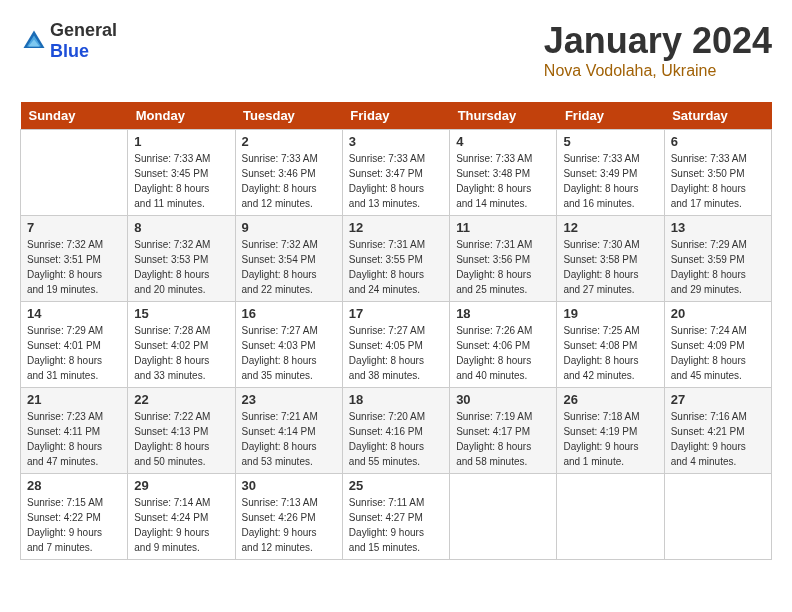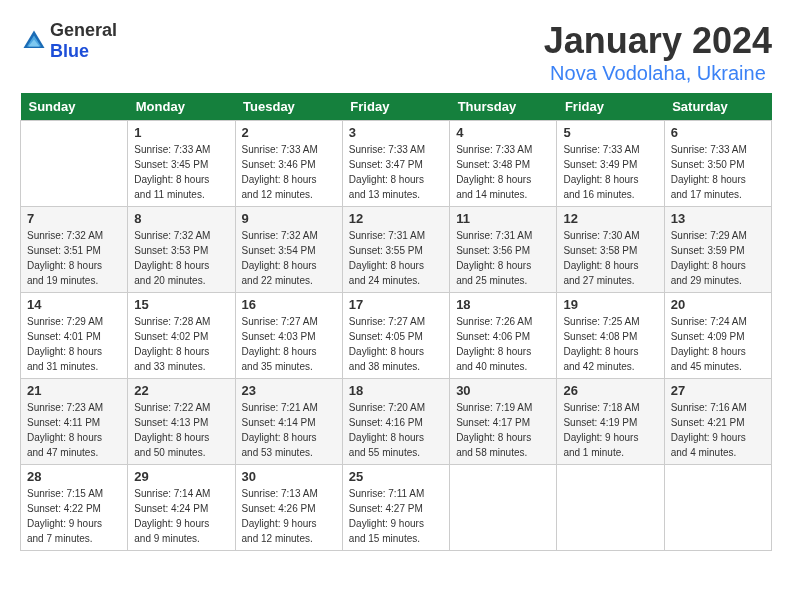--- a/index.html
+++ b/index.html
@@ -7,21 +7,21 @@
       font-family: Arial, sans-serif;
       background: #fff;
       width: 792px;
       min-height: 612px;
       padding: 20px;
     }
     .header-area {
       display: flex;
       justify-content: space-between;
       align-items: flex-start;
-      margin-bottom: 8px;
+      margin-bottom: 22px;
     }
     .logo {
       display: flex;
       align-items: center;
     }
     .logo-text-general {
       font-size: 18px;
       font-weight: bold;
       color: #333;
     }
@@ -29,38 +29,38 @@
       font-size: 18px;
       font-weight: bold;
       color: #1d4ed8;
     }
     .logo-icon {
       width: 28px;
       height: 28px;
       margin-right: 2px;
     }
     .title-area {
-      text-align: center;
+      text-align: left;
     }
     .month-title {
       font-size: 36px;
       font-weight: bold;
       color: #333;
     }
     .location-title {
-      font-size: 20px;
-      color: #3b82f6;
+      font-size: 16px;
+      color: #a16207;
     }
     .calendar {
       width: 100%;
       border-collapse: collapse;
       font-size: 11px;
     }
     .calendar th {
-      background-color: #15803d;
+      background-color: #c2410c;
       color: white;
       text-align: left;
       padding: 6px 8px;
       font-size: 13px;
       font-weight: bold;
     }
     .calendar td {
       border: 1px solid #ccc;
       vertical-align: top;
       padding: 4px 6px;

